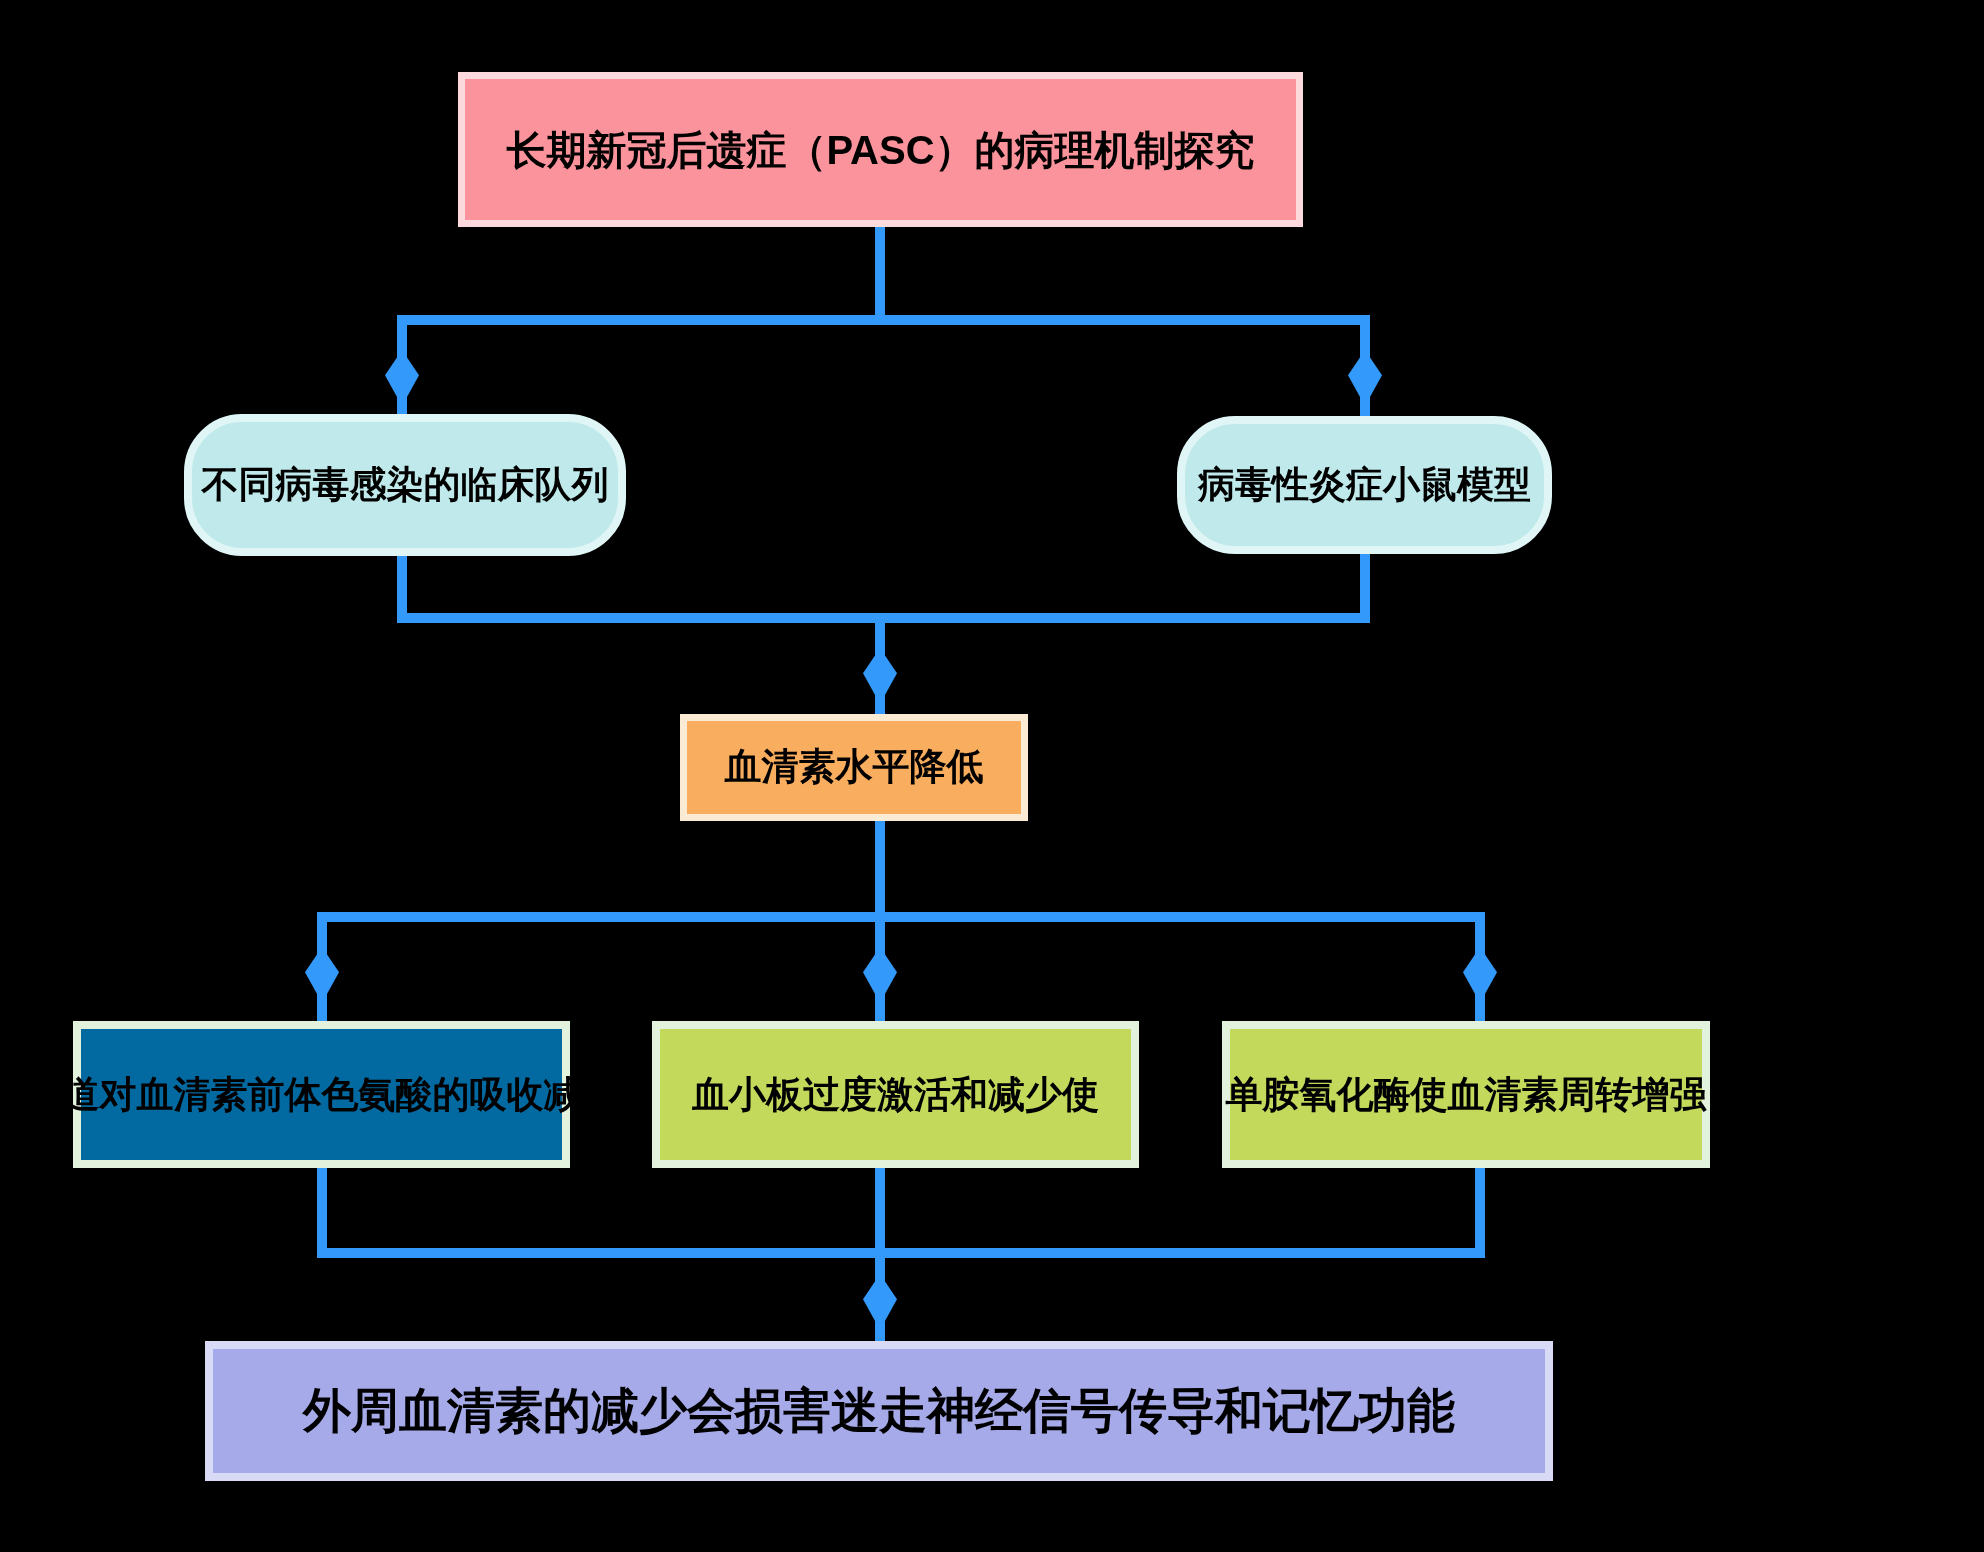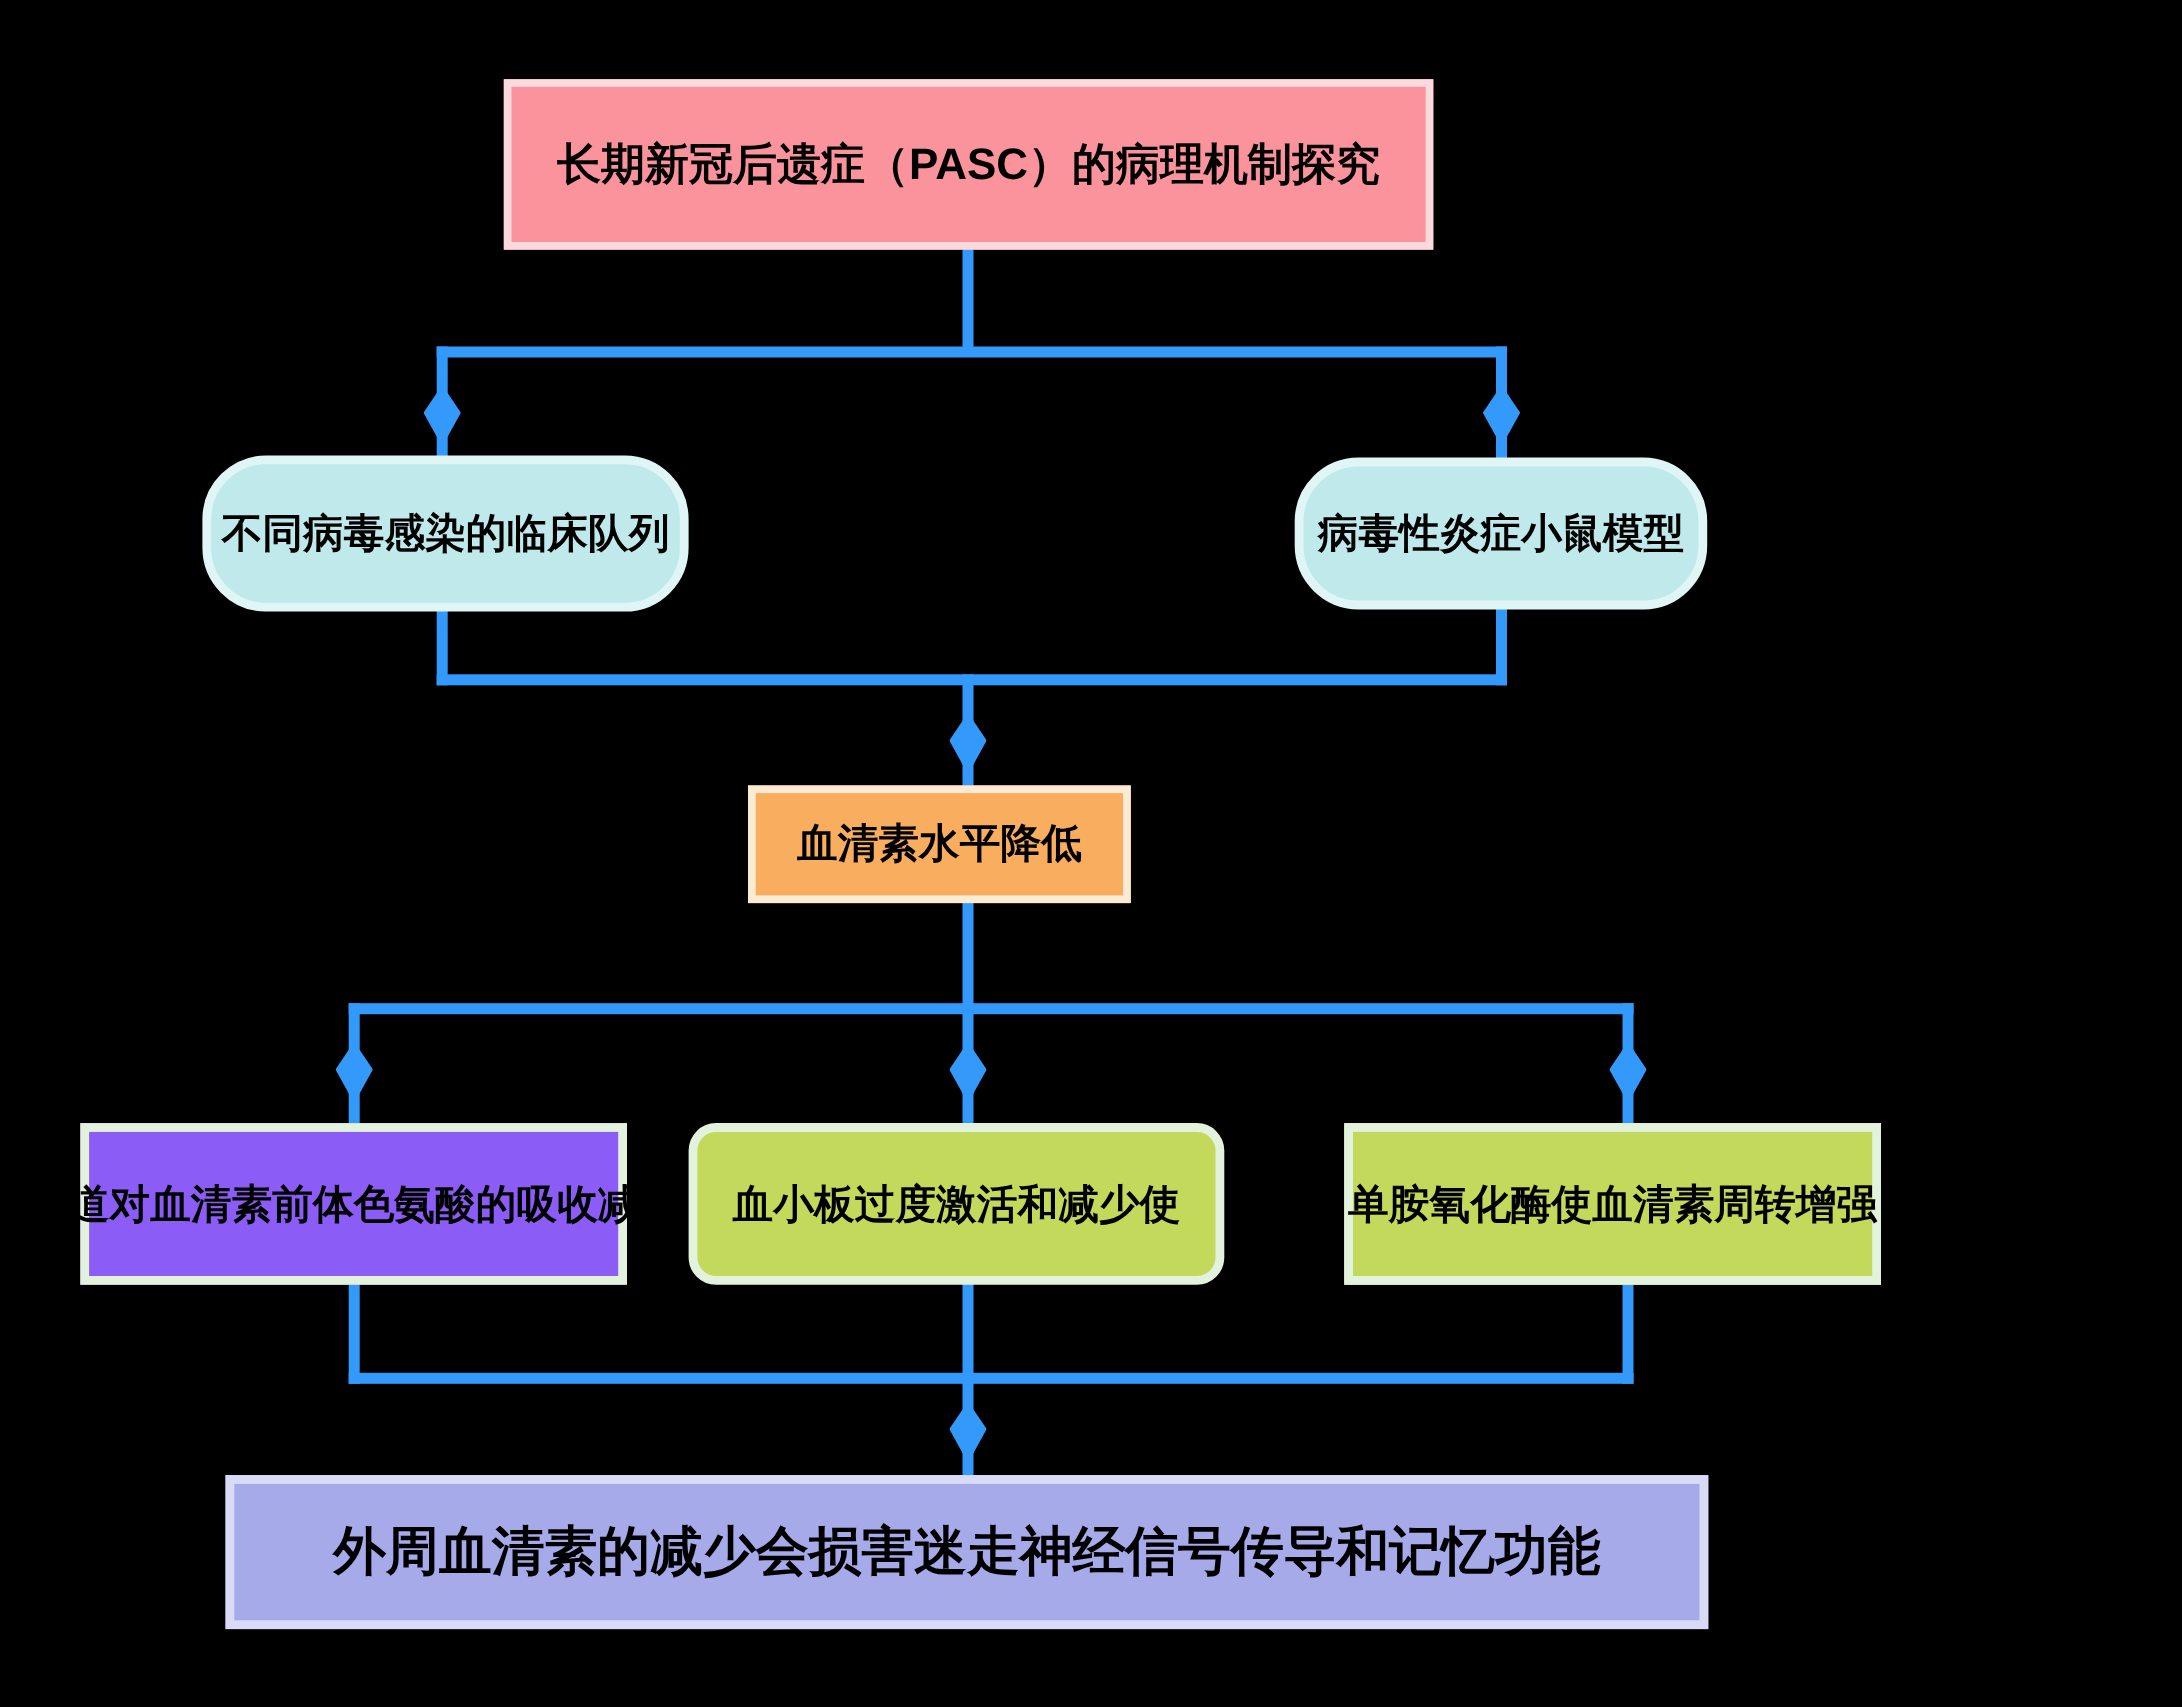--- a/index.html
+++ b/index.html
@@ -84,26 +84,26 @@
 
   <div class="node node-cyan" style="left: 184px; top: 414px; width: 442px; height: 142px; background: rgb(191, 233, 234); border-color: rgb(224, 246, 246);">
     <span>不同病毒感染的</span>
     <span>临床队列</span>
   </div>
 
   <div class="node node-orange" style="left: 680px; top: 714px; width: 348px; height: 107px; background: rgb(249, 173, 95); border-color: rgb(252, 235, 212);">
     <span>血清素水平降低</span>
   </div>
 
-  <div class="node node-green" style="left: 73px; top: 1021px; width: 497px; height: 147px; background: #8b5cf6; border-color: rgb(227, 242, 221);">
+  <div class="node node-green" style="left: 73px; top: 1021px; width: 497px; height: 147px; background: #0369a1; border-color: rgb(227, 242, 221);">
     <span>肠道对血清素前体色氨酸</span>
     <span>的吸收减少</span>
   </div>
 
-  <div class="node node-green" style="left: 626px; top: 1021px; width: 487px; height: 147px; background: rgb(195, 217, 91); border-color: rgb(227, 242, 221); border-radius: 25px;">
+  <div class="node node-green" style="left: 652px; top: 1021px; width: 487px; height: 147px; background: rgb(195, 217, 91); border-color: rgb(227, 242, 221);">
     <span>血小板过度激活和减少使</span>
   </div>
 
   <div class="node node-green" style="left: 1222px; top: 1021px; width: 488px; height: 147px; background: rgb(195, 217, 91); border-color: rgb(227, 242, 221);">
     <span>单胺氧化酶使血清素</span>
     <span>周转增强</span>
   </div>
 
   <div class="node node-purple" style="left: 205px; top: 1341px; width: 1348px; height: 140px; background: rgb(166, 170, 233); border-color: rgb(217, 219, 246);">
     <span>外周血清素的减少会损害迷走神经信号传导和记忆功能</span>

